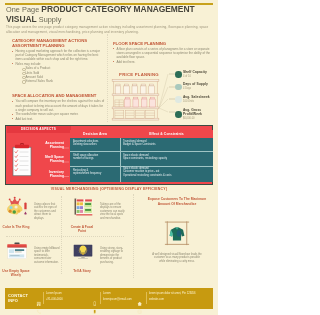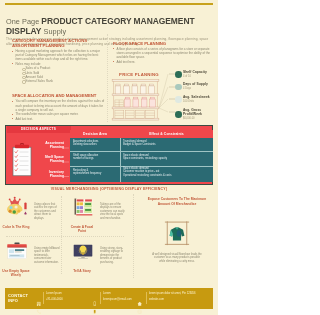--- a/index.html
+++ b/index.html
@@ -3,21 +3,21 @@
 <meta charset="utf-8">
 <style>
   html,body{margin:0;padding:0;}
   body{width:218px;height:315px;background:#ffffff;font-family:"Liberation Sans",sans-serif;overflow:hidden;}
   .page{position:relative;width:218px;height:315px;background:#f8f1d5;overflow:hidden;}
 
   
   .topbar{position:absolute;left:5px;top:3px;width:208px;height:2px;background:#c8a21c;}
 
   
-  .hdr{position:absolute;left:6px;top:17px;width:208px;}
+  .hdr{position:absolute;left:6px;top:5px;width:208px;}
   .hdr .t1{font-size:7.3px;line-height:9.6px;color:#6c6a57;font-weight:400;letter-spacing:0.05px;white-space:nowrap;}
   .hdr .t1 b{font-weight:700;font-size:8.45px;color:#46443a;letter-spacing:-0.05px;}
   .hdr .sub{margin-top:1.2px;font-size:3.1px;line-height:4.3px;color:#9a9279;letter-spacing:0.12px;}
 
   
   .colL{position:absolute;left:12px;top:37.5px;width:93px;}
   .colR{position:absolute;left:113px;top:40.5px;width:99px;}
   .vdiv{position:absolute;left:107px;top:34px;width:0;height:88px;border-left:0.5px dotted #e0d9c0;}
 
   .sechead{font-size:4.3px;font-weight:700;color:#c2593a;letter-spacing:-0.06px;line-height:5.15px;}
@@ -80,21 +80,21 @@
   .ftSep{position:absolute;width:0;height:12px;border-left:0.4px solid #e0bd55;}
 </style>
 </head>
 <body>
 
 <div class="page">
 
   <div class="topbar"></div>
 
   <div class="hdr">
-    <div class="t1"><span>One Page </span><b>PRODUCT CATEGORY MANAGEMENT</b><br><b>DISPLAY</b><span> Supply</span></div>
+    <div class="t1"><span>One Page </span><b>PRODUCT CATEGORY MANAGEMENT</b><br><b>VISUAL</b><span> Supply</span></div>
     <div class="sub">This page covers the one page product category management action strategy including assortment planning, floorspace planning, space allocation and management, visual merchandising, price planning and inventory planning.</div>
   </div>
 
   <div>
     <div class="vdiv"></div>
     <div class="colL">
       <div class="sechead">CATEGORY MANAGEMENT ACTIONS ASSORTMENT PLANNING</div>
       <ul class="bul">
         <li>Having a good marketing approach for the collection is a major part of Category Management which relies on having the best items available within each shop and all the right time.</li>
         <li>Roles may include:</li>

